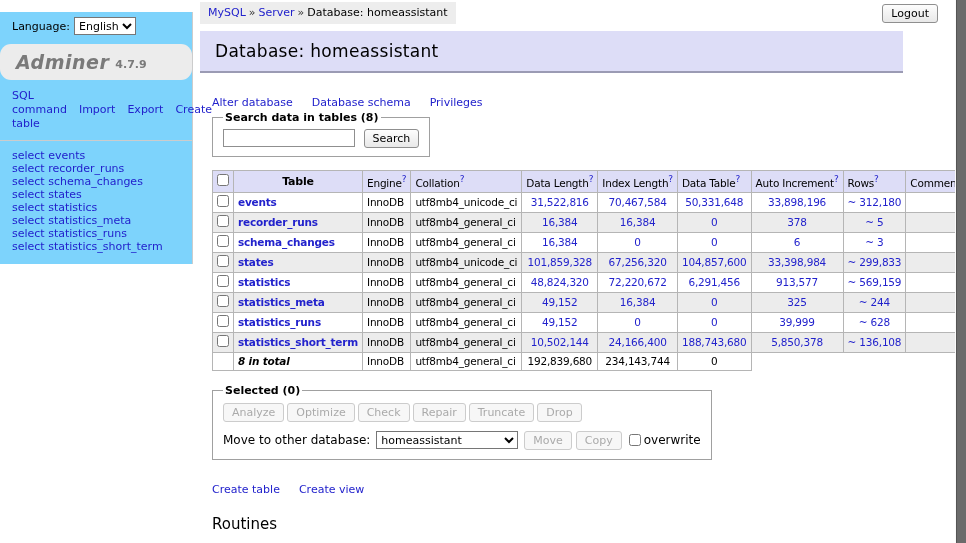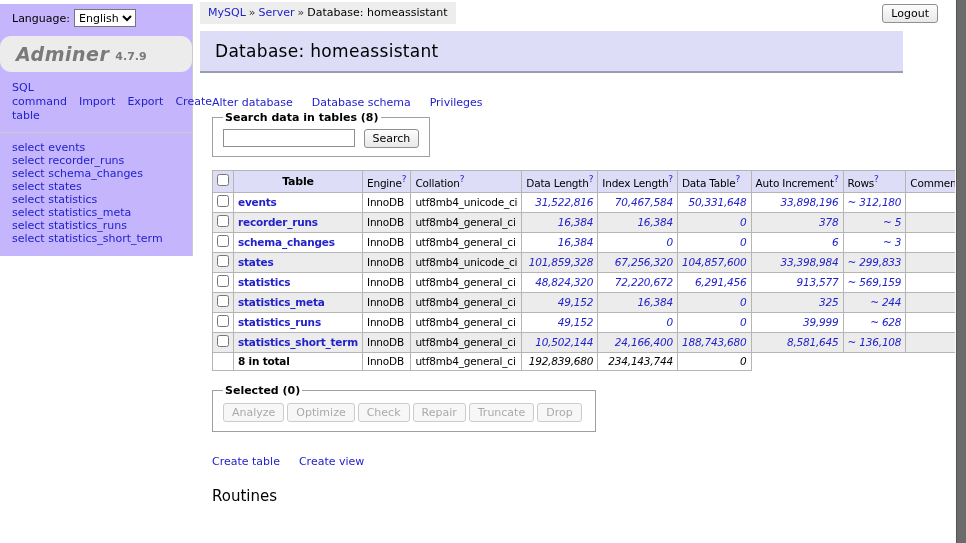--- a/index.html
+++ b/index.html
@@ -11,21 +11,21 @@
     background: #fff;
     position: relative;
   }
   a { color: #2222cc; text-decoration: none; cursor: pointer; }
 
   
   .scrollbar-track { position: absolute; top: 0; right: 0; width: 11px; height: 543px; background: #fafafa; }
   .scrollbar-thumb { position: absolute; top: 0; left: 1px; width: 10px; height: 543px; background: #6b6b6b; border-left: 1px solid #555; }
 
   
-  .sidebar { position: absolute; left: 0; top: 4px; width: 193px; border-right: 1px solid #ccc; background: #c4b5fd; padding-bottom: 6px; }
+  .sidebar { position: absolute; left: 0; top: 12px; width: 193px; border-right: 1px solid #ccc; background: #7dd3fc; padding-bottom: 6px; }
   .lang-row { padding: 5px 10px 9px 12px; white-space: nowrap; }
   .lang-row select { margin-left: 4px; }
   select { font-family: "DejaVu Sans", sans-serif; font-size: 11px; height: 18px; border: 1px solid #767676; background: #fff; }
   .logo { background: #ececec; height: 36px; display: flex; align-items: center; padding: 0 16px; border-radius: 11px; }
   .logo-name { font-style: italic; font-size: 19px; color: #7a7a7a; letter-spacing: .5px; }
   .logo-version { font-size: 11px; color: #7a7a7a; margin-left: 6px; padding-top: 5px; }
   .db-row { padding: 12px 10px 12px 12px; border-bottom: 1px solid #ccc; white-space: nowrap; }
   .db-row select { margin-left: 4px; width: 114px; }
   .menu-links { padding: 9px 10px 10px 12px; border-bottom: 1px solid #ccc; line-height: 1.25; }
   .menu-links a { margin-right: 12px; }
@@ -59,24 +59,24 @@
 
   
   table { border-collapse: collapse; margin-top: 13px; }
   td, th { border: 1px solid #b5b5b5; padding: 2px 4px; line-height: 13px; font-size: 10.5px; letter-spacing: -0.2px; white-space: nowrap; }
   thead td, thead th { background: #ddddf7; }
   thead th { font-weight: bold; text-align: center; font-size: 11px; }
   sup a { font-size: 9px; }
   tbody tr:nth-child(even) { background: #ececec; }
   td.check { text-align: center; width: 20px; }
   td.name a { font-weight: bold; }
-  td.num { text-align: right; font-style: italic; }
+  td.num { text-align: center; }
   td.num a { }
   tr.total td { background: #fff; font-size: 10.5px; }
-  tr.total td.label { font-weight: bold; }
+  tr.total td.label { font-weight: bold; font-style: italic; }
   tr.total td.ghost { border: none; background: #fff; }
   input[type="checkbox"] { width: 12px; height: 12px; }
 
   
   .selected-fieldset { margin-top: 13px; padding: 6px 10px 9px; }
   .selected-fieldset .btn-row button { margin-right: 3px; }
   .move-row { margin-top: 9px; display: flex; align-items: center; }
   .move-row .move-label { font-size: 12px; margin-right: 6px; }
   .move-row select { width: 142px; margin-right: 6px; }
   .move-row button { margin-right: 4px; }
@@ -229,21 +229,21 @@
             <td></td>
           </tr>
           <tr>
             <td class="check"><input type="checkbox" style=""></td>
             <td class="name"><a>statistics_short_term</a></td>
             <td>InnoDB</td>
             <td>utf8mb4_general_ci</td>
             <td class="num"><a>10,502,144</a></td>
             <td class="num"><a>24,166,400</a></td>
             <td class="num"><a>188,743,680</a></td>
-            <td class="num"><a>8,581,645</a></td>
+            <td class="num"><a>5,850,378</a></td>
             <td class="num"><a>~ 136,108</a></td>
             <td></td>
           </tr>
           <tr class="total">
             <td class="check"></td>
             <td class="label">8 in total</td>
             <td>InnoDB</td>
             <td>utf8mb4_general_ci</td>
             <td class="num">192,839,680</td>
             <td class="num">234,143,744</td>
@@ -253,20 +253,30 @@
             <td class="ghost"></td>
           </tr>
         </tbody>
     </table>
 
     <fieldset class="selected-fieldset">
       <legend>Selected (0)</legend>
       <div class="btn-row">
         <button disabled="">Analyze</button><button disabled="">Optimize</button><button disabled="">Check</button><button disabled="">Repair</button><button disabled="">Truncate</button><button disabled="">Drop</button>
       </div>
+      <div class="move-row">
+        <span class="move-label">Move to other database:</span>
+        <select><option>homeassistant</option></select>
+        <button disabled="">Move</button>
+        <button disabled="">Copy</button>
+        <span class="overwrite-wrap">
+          <input type="checkbox" style="">
+            <span>overwrite</span>
+        </span>
+      </div>
     </fieldset>
 
     <div class="links-row">
       <a>Create table</a><a>Create view</a>
     </div>
 
     <h3 style="margin-top:19px;">Routines</h3>
 
   </div>
 </div>

